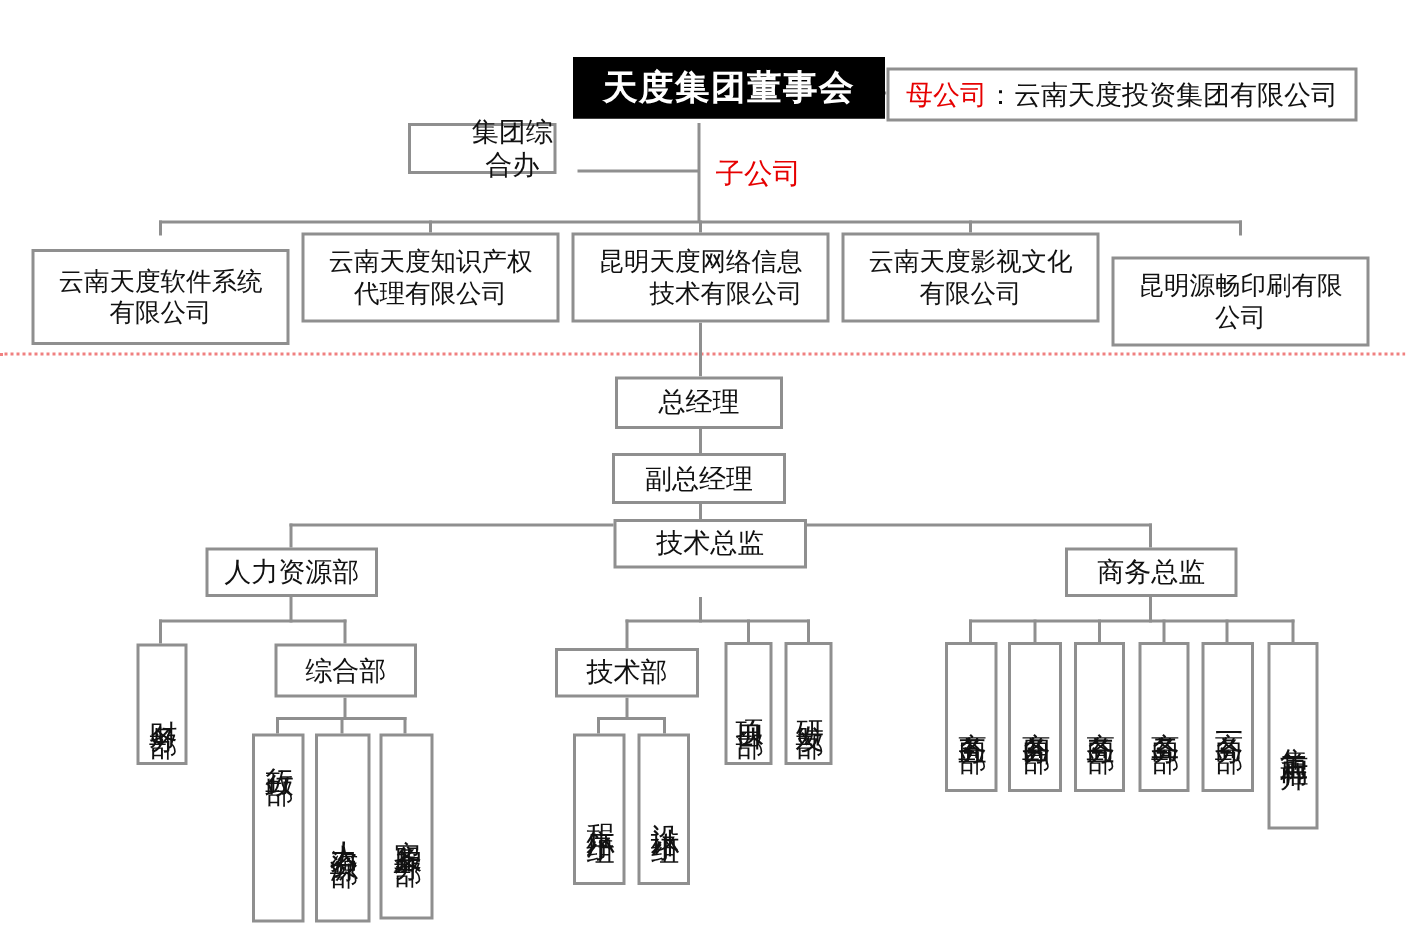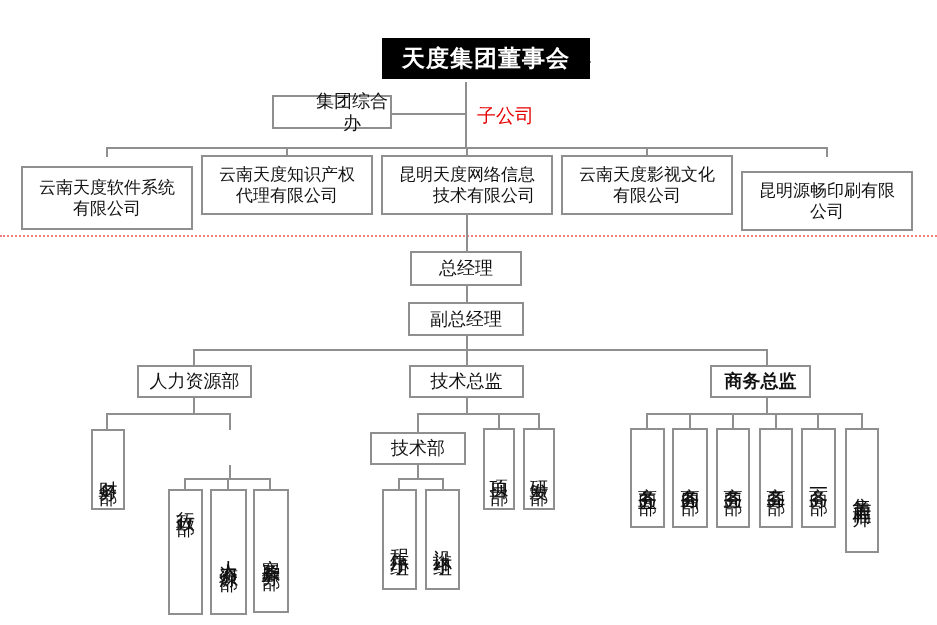--- a/index.html
+++ b/index.html
@@ -80,22 +80,25 @@
   <div class="line vline" style="left:689px;top:413px;height:16px;"></div>
   <div class="line vline" style="left:732px;top:413px;height:16px;"></div>
   <div class="line vline" style="left:775px;top:413px;height:16px;"></div>
   <div class="line vline" style="left:817px;top:413px;height:16px;"></div>
   <div class="line vline" style="left:861px;top:413px;height:16px;"></div>
 
   <div class="box black" style="left:362px;top:38px;width:208px;height:41px;margin-left:20px;">
     <span>天度集团董事会</span>
   </div>
 
+  <div class="box parent" style="left:591px;top:45px;width:314px;height:36px;">
+    <span class="red">母公司</span><span>：云南天度投资集团有限公司</span>
+  </div>
 
-  <div class="box mid" style="left:272px;top:95px;width:120px;height:34px;padding-left:40px;">
+  <div class="box mid" style="left:272px;top:82px;width:99px;height:34px;padding-left:40px;">
     <span>集团综合办</span>
   </div>
 
   <div class="freetext red" style="left:477px;top:103px;">子公司</div>
 
   <div class="box company" style="left:21px;top:166px;width:172px;height:64px;">云南天度软件系统
 有限公司</div>
   <div class="box company" style="left:201px;top:155px;width:172px;height:60px;">云南天度知识产权
 代理有限公司</div>
   <div class="box company" style="left:381px;top:155px;width:172px;height:60px;text-align:right;">昆明天度网络信息
@@ -108,29 +111,32 @@
   <div class="box mid" style="left:410px;top:251px;width:112px;height:35px;">
     <span>总经理</span>
   </div>
   <div class="box mid" style="left:408px;top:302px;width:116px;height:34px;">
     <span>副总经理</span>
   </div>
 
   <div class="box mid" style="left:137px;top:365px;width:115px;height:33px;">
     <span>人力资源部</span>
   </div>
-  <div class="box mid" style="left:409px;top:365px;width:115px;height:33px;">
+  <div class="box mid" style="left:409px;top:346px;width:129px;height:33px;">
     <span>技术总监</span>
   </div>
-  <div class="box mid" style="left:710px;top:365px;width:101px;height:33px;font-weight:bold;">
+  <div class="box mid" style="left:710px;top:365px;width:115px;height:33px;">
     <span>商务总监</span>
   </div>
 
   <div class="box vbox" style="left:91px;top:429px;width:34px;height:81px;">
     <span>财务部</span>
+  </div>
+  <div class="box mid" style="left:183px;top:429px;width:95px;height:36px;">
+    <span>综合部</span>
   </div>
   <div class="box vbox vtop" style="left:168px;top:489px;width:35px;height:126px;">
     <span>行政部</span>
   </div>
   <div class="box vbox" style="left:210px;top:489px;width:37px;height:126px;">
     <span>人力资源部</span>
   </div>
   <div class="box vbox" style="left:253px;top:489px;width:36px;height:124px;">
     <span>客户服务部</span>
   </div>

